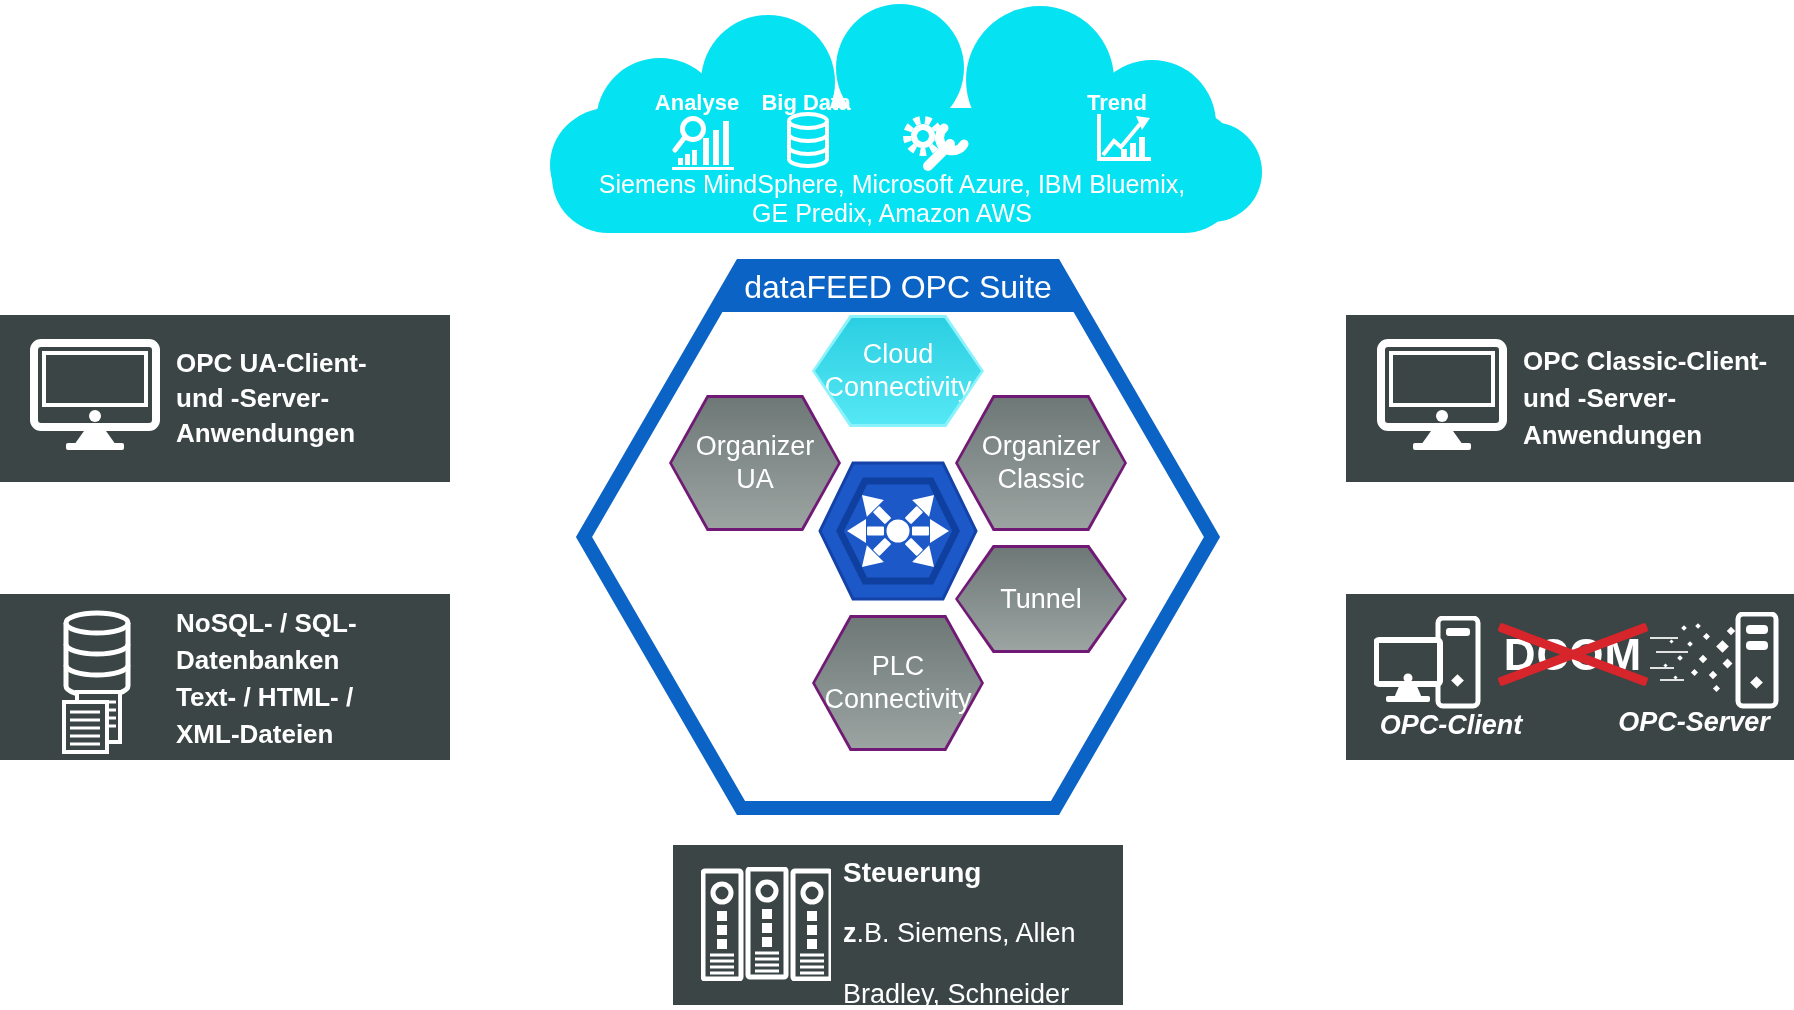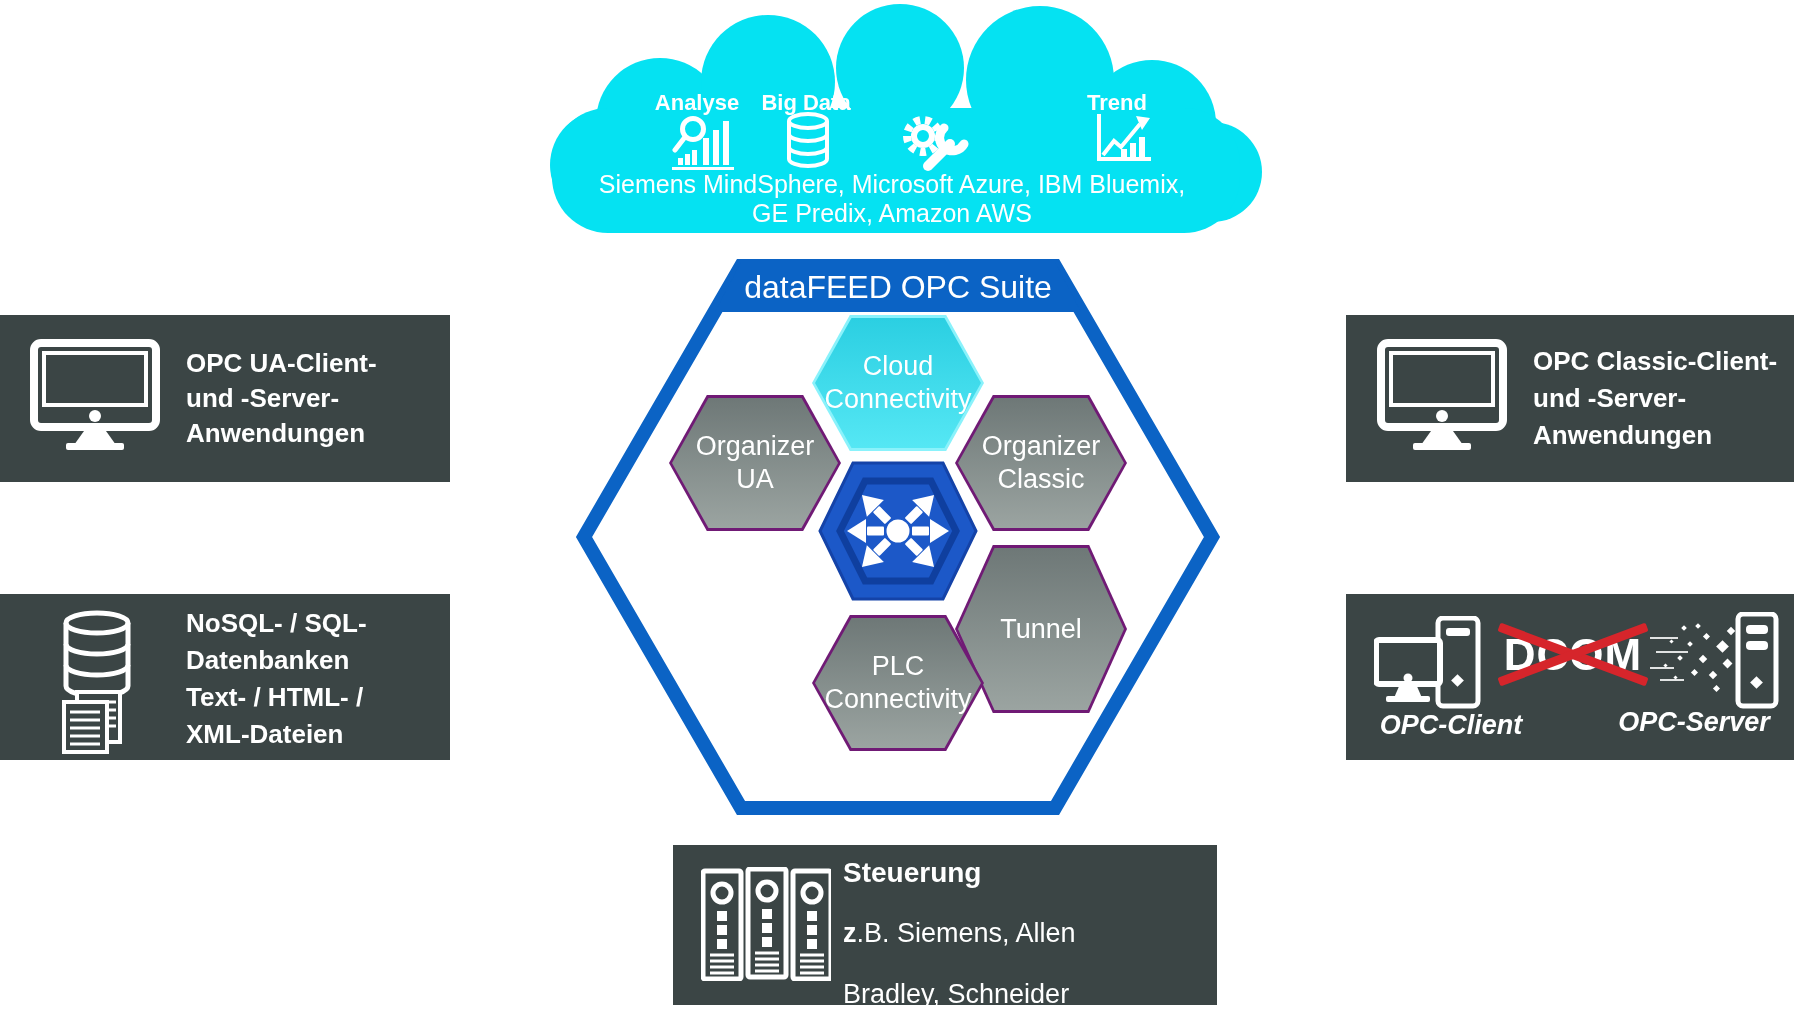--- a/index.html
+++ b/index.html
@@ -20,21 +20,21 @@
   .hexb.cyan{background:#8af2fb;}
   .hexf{position:absolute;left:3px;top:3px;right:3px;bottom:3px;
         clip-path:polygon(22% 0,78% 0,100% 50%,78% 100%,22% 100%,0% 50%);
         display:flex;align-items:center;justify-content:center;}
   .hexb.gray .hexf{background:linear-gradient(180deg,#6e7877 0%,#9ba4a1 100%);}
   .hexb.cyan .hexf{background:linear-gradient(180deg,#2bcfe2 0%,#55e7f4 100%);}
   .hex-label{color:#fff;font-size:27px;line-height:33px;text-align:center;font-weight:400;}
   .hex-label span{display:block;}
   
   .box{position:absolute;background:#3b4545;color:#fff;}
-  .box-text{position:absolute;font-weight:bold;font-size:26px;line-height:35px;white-space:nowrap;margin-left:10px;}
+  .box-text{position:absolute;font-weight:bold;font-size:26px;line-height:35px;white-space:nowrap;}
   .box-text span{display:block;}
   .box-text.lh37{line-height:37px;}
   .ctrl-title{position:absolute;font-weight:bold;font-size:28px;white-space:nowrap;}
   .ctrl-body{position:absolute;font-size:27px;line-height:37px;font-weight:400;white-space:nowrap;}
   .ctrl-body span{display:inline;}
   .ctrl-body .ln{display:block;margin-top:24px;}
   .pc-label{position:absolute;font-weight:bold;font-size:27px;text-align:center;white-space:nowrap;font-style:italic;}
   .dcom{position:absolute;left:147px;top:30px;width:160px;height:62px;}
   .dcom-text{position:absolute;left:0;top:0;width:100%;height:100%;display:flex;align-items:center;
              justify-content:center;color:#fff;font-weight:bold;font-size:44px;letter-spacing:1px;}
@@ -97,21 +97,21 @@
     <polygon points="42,4 56,6 48,18"></polygon>
   </svg>
 
   <div class="cl-platforms" style="left:892px;top:170px">
     <span style="display:block">Siemens MindSphere, Microsoft Azure, IBM Bluemix,</span>
     <span style="display:block">GE Predix, Amazon AWS</span>
   </div>
 
   <div class="suite-title">dataFEED OPC Suite</div>
 
-  <div class="hexb cyan" style="left:812px;top:315px;width:172px;height:136px">
+  <div class="hexb cyan" style="left:812px;top:315px;width:172px;height:112px">
     <div class="hexf">
         <div class="hex-label">
       <span>Cloud</span>
           <span>Connectivity</span>
     </div>
       </div>
   </div>
   <div class="hexb gray" style="left:669px;top:395px;width:172px;height:136px">
     <div class="hexf">
         <div class="hex-label">
@@ -121,21 +121,21 @@
       </div>
   </div>
   <div class="hexb gray" style="left:955px;top:395px;width:172px;height:136px">
     <div class="hexf">
         <div class="hex-label">
       <span>Organizer</span>
           <span>Classic</span>
     </div>
       </div>
   </div>
-  <div class="hexb gray" style="left:955px;top:545px;width:172px;height:168px">
+  <div class="hexb gray" style="left:955px;top:545px;width:172px;height:108px">
     <div class="hexf">
         <div class="hex-label">
       <span>Tunnel</span>
     </div>
       </div>
   </div>
   <div class="hexb gray" style="left:812px;top:615px;width:172px;height:136px">
     <div class="hexf">
         <div class="hex-label">
       <span>PLC</span>
@@ -278,21 +278,21 @@
       <g stroke="#fff" stroke-width="2" opacity="0.85">
         <line x1="2" y1="26" x2="30" y2="26"></line>
           <line x1="8" y1="40" x2="40" y2="40"></line>
         <line x1="2" y1="56" x2="26" y2="56"></line>
           <line x1="12" y1="68" x2="36" y2="68"></line>
       </g>
     </svg>
     <div class="pc-label" style="left:258px;top:113px;width:180px">OPC-Server</div>
   </div>
 
-  <div class="box" style="left:673px;top:845px;width:544px;height:160px">
+  <div class="box" style="left:673px;top:845px;width:450px;height:160px">
     <svg class="abs" style="left:28px;top:22px" width="130" height="114" viewBox="0 0 130 114">
       <g transform="translate(0,2)">
         <rect x="2" y="2" width="38" height="108" rx="2" fill="none" stroke="#fff" stroke-width="5"></rect>
         <circle cx="21" cy="24" r="9" fill="none" stroke="#fff" stroke-width="5"></circle>
         <rect x="16" y="42" width="10" height="10" fill="#fff"></rect>
           <rect x="16" y="56" width="10" height="10" fill="#fff"></rect>
         <rect x="16" y="70" width="10" height="10" fill="#fff"></rect>
         <g stroke="#fff" stroke-width="3">
             <line x1="9" y1="86" x2="33" y2="86"></line>
             <line x1="9" y1="92" x2="33" y2="92"></line>

